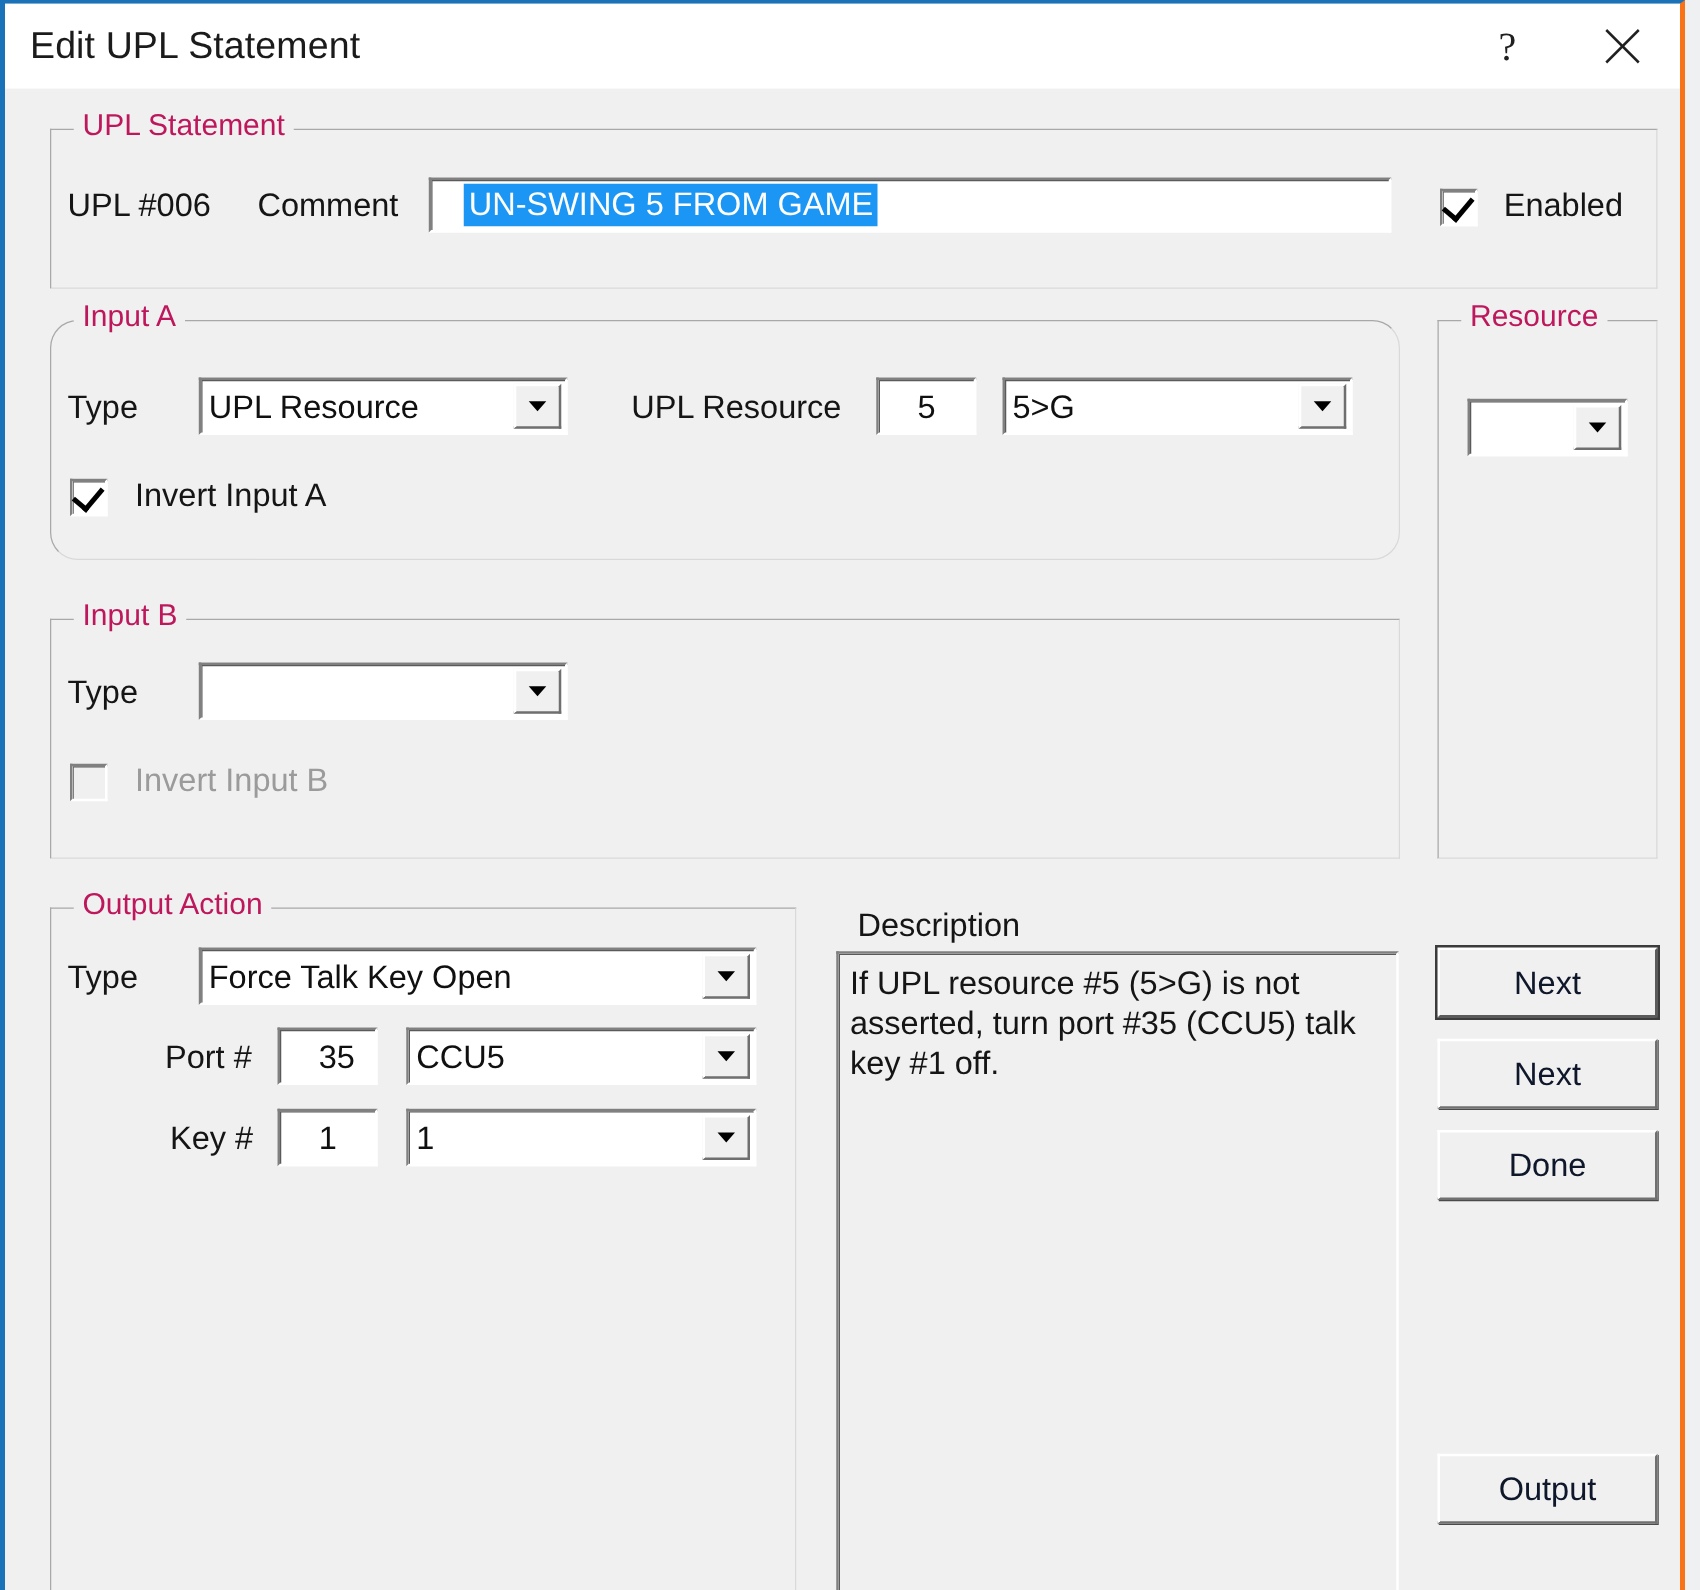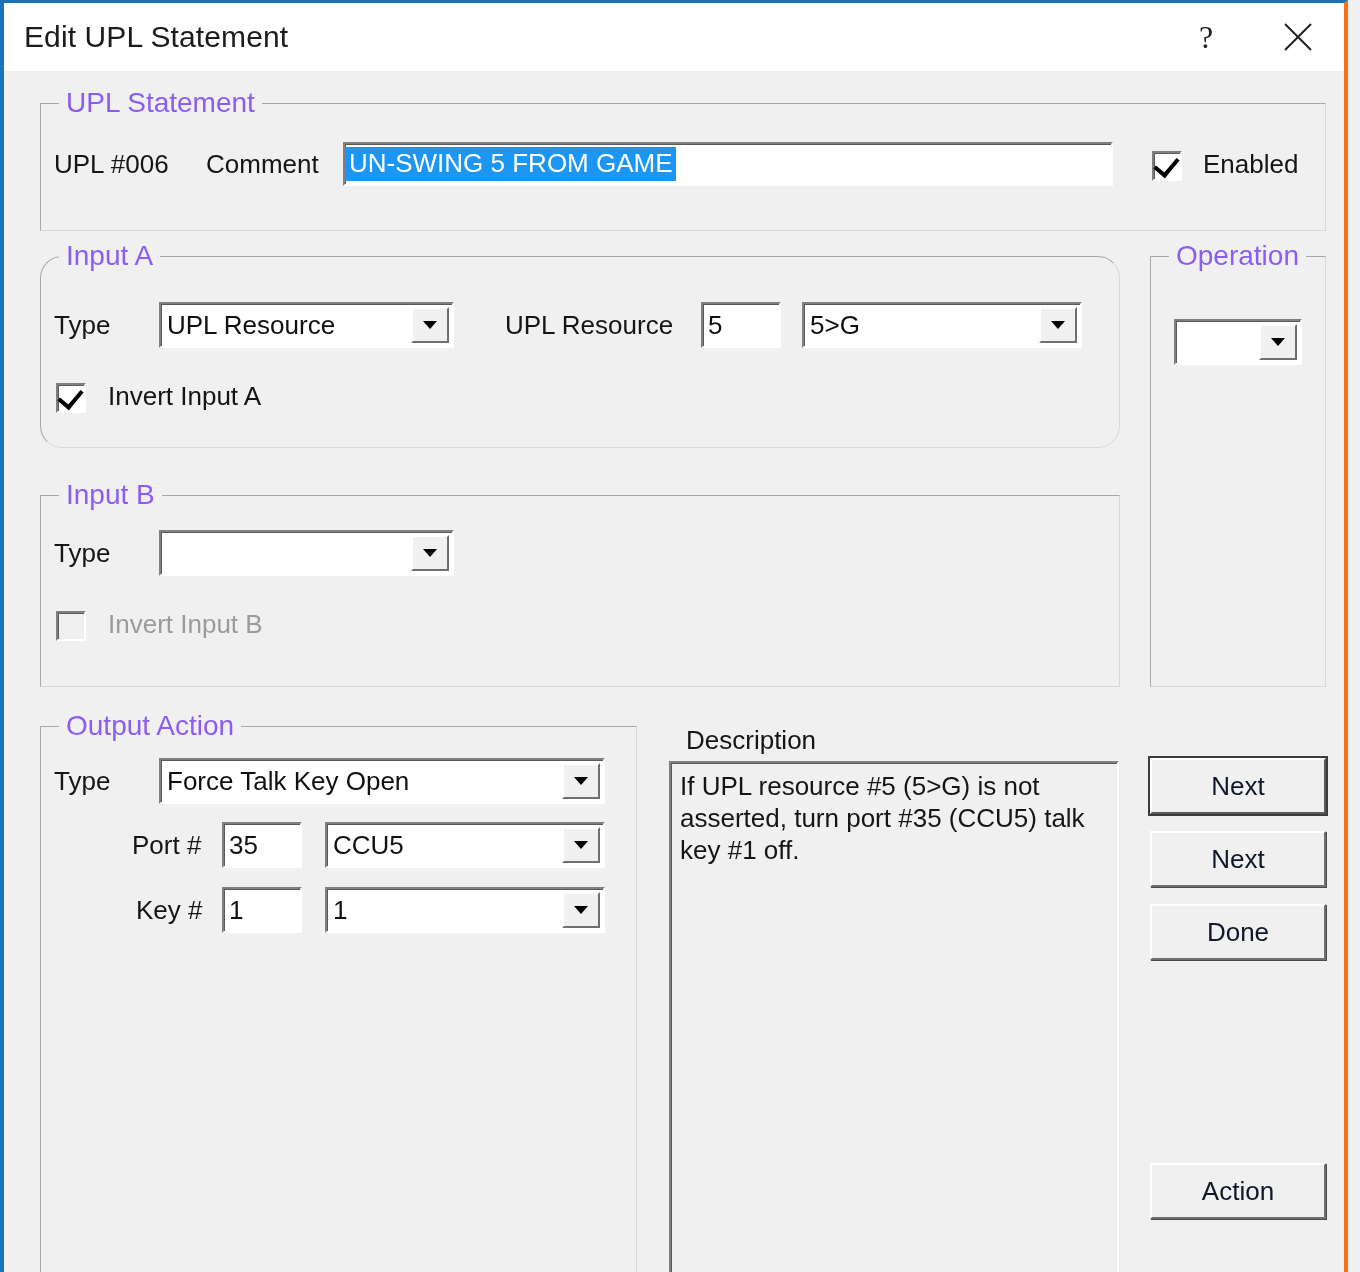--- a/index.html
+++ b/index.html
@@ -40,37 +40,37 @@
     position:absolute;
     border:1px solid #a8a8a8;
     border-right-color:#d9d9d9;
     border-bottom-color:#d9d9d9;
     box-sizing:border-box;
     background:transparent;
   }
   .group>.glabel{
     position:absolute;top:-17px;left:18px;
     background:#f0f0f0;padding:0 7px;
-    font-size:28px;color:#8b5cf6;white-space:nowrap;
+    font-size:24px;color:#be185d;white-space:nowrap;
   }
 
   .lbl{position:absolute;font-size:26px;color:#151515;white-space:nowrap;}
   .lbl.disabled{color:#9b9b9b;}
 
   
   .field{
     position:absolute;box-sizing:border-box;background:#ffffff;
     border:2px solid;
     border-color:#808080 #ffffff #ffffff #808080;
     box-shadow:inset 1px 1px 0 #5a5a5a;
     display:flex;align-items:center;
     overflow:hidden;
   }
   .field .val{
-    font-size:26px;color:#101010;padding-left:5px;white-space:nowrap;
+    font-size:26px;color:#101010;padding-left:5px;white-space:nowrap;margin-left:26px;
   }
   .field .val.sel{
     background:#1c96f5;color:#ffffff;padding:1px 3px 2px 4px;
   }
 
   
   .combo{
     position:absolute;box-sizing:border-box;background:#ffffff;
     border:2px solid;
     border-color:#808080 #ffffff #ffffff #808080;
@@ -209,21 +209,21 @@
     <div class="combo" style="left:155px;top:459px;width:295px;height:46px;">
       <span class="cval"></span>
       <span class="carrow">
           <i class="tri"></i>
         </span>
     </div>
     <div class="check off" style="left:52px;top:540px;"></div>
     <div class="lbl disabled" style="left:104px;top:538px;">Invert Input B</div>
 
     <div class="group" style="left:1146px;top:185px;width:176px;height:431px;">
-      <div class="glabel">Operation</div>
+      <div class="glabel">Resource</div>
     </div>
     <div class="combo" style="left:1170px;top:248px;width:128px;height:46px;">
       <span class="cval"></span>
       <span class="carrow">
           <i class="tri"></i>
         </span>
     </div>
 
     <div class="group" style="left:36px;top:655px;width:597px;height:577px;">
       <div class="glabel">Output Action</div>
@@ -259,16 +259,16 @@
     </div>
 
     <div class="lbl" style="left:682px;top:654px;">Description</div>
     <div class="descbox" style="left:665px;top:690px;width:450px;height:542px;">
       <div class="dtext">If UPL resource #5 (5&gt;G) is not asserted, turn port #35 (CCU5) talk key #1 off.</div>
     </div>
 
     <div class="btn default" style="left:1146px;top:687px;width:176px;height:56px;">Next</div>
     <div class="btn" style="left:1146px;top:760px;width:176px;height:56px;">Next</div>
     <div class="btn" style="left:1146px;top:833px;width:176px;height:56px;">Done</div>
-    <div class="btn" style="left:1146px;top:1092px;width:176px;height:56px;">Action</div>
+    <div class="btn" style="left:1146px;top:1092px;width:176px;height:56px;">Output</div>
 
   </div>
 </div>
 
 </body></html>

